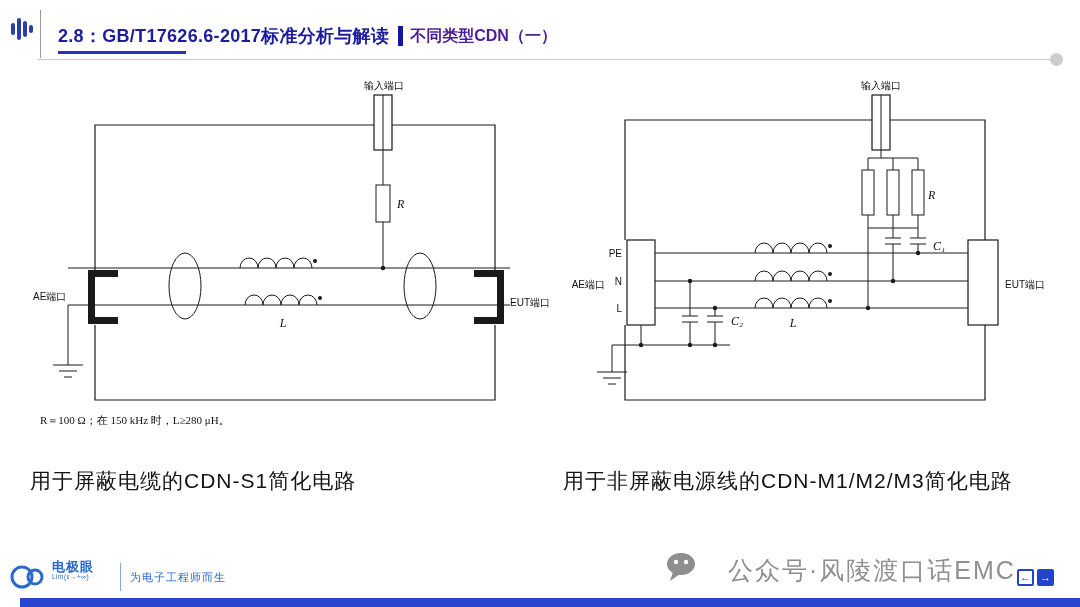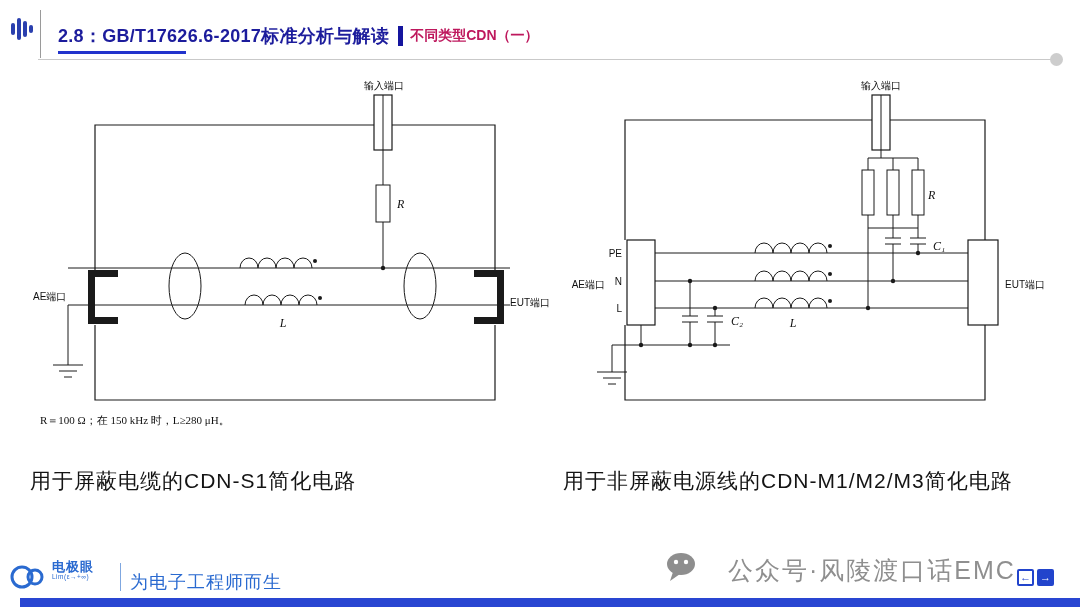--- a/index.html
+++ b/index.html
@@ -6,21 +6,21 @@
   html,body{background:#ffffff}
   body{font-family:"Liberation Sans","DejaVu Sans",sans-serif;color:#111}
   .slide{position:relative;width:1080px;height:607px;background:#fff;overflow:hidden}
 
   
   .header-icon{position:absolute;left:10px;top:14px}
   .header-vline{position:absolute;left:40px;top:10px;width:1px;height:48px;background:#9a9a9a}
   .title-row{position:absolute;left:58px;top:24px;display:flex;align-items:center;white-space:nowrap}
   .title{font-size:18px;font-weight:bold;color:#1c1c9c;letter-spacing:.3px}
   .title-sep{display:inline-block;width:5px;height:20px;background:#15159e;margin:0 7px 0 9px}
-  .subtitle{font-size:14px;font-weight:bold;color:#be185d}
+  .subtitle{font-size:16px;font-weight:bold;color:#4c1d95}
   .title-underline{position:absolute;left:58px;top:51px;width:128px;height:3px;background:#2233cc}
   .header-rule{position:absolute;left:38px;top:59px;width:1024px;height:1px;background:#c9c9c9}
   .scroll-dot{position:absolute;left:1050px;top:53px;width:13px;height:13px;border-radius:50%;background:#cdcdcd}
 
   
   .schematic{position:absolute}
   .schematic text{fill:#111}
   .cjk{font-size:10px;font-family:"Liberation Sans","DejaVu Sans",sans-serif}
   .sym{font-size:12px;font-style:italic;font-family:"Liberation Serif","DejaVu Serif",serif}
   .note{font-size:11px;font-family:"Liberation Serif","DejaVu Serif",serif}
@@ -28,21 +28,21 @@
   .caption{position:absolute;top:467px;font-size:21px;color:#141414;letter-spacing:1px}
   .caption-left{left:30px;width:545px}
   .caption-right{left:563px;width:517px}
 
   
   .logo-icon{position:absolute;left:8px;top:558px}
   .brand-block{position:absolute;left:52px;top:560px;line-height:1.05}
   .brand-name{font-size:13px;font-weight:bold;color:#2a6ad0;letter-spacing:1px}
   .brand-sub{font-size:6.5px;color:#2a6ad0;letter-spacing:.5px}
   .brand-divider{position:absolute;left:120px;top:563px;width:1px;height:28px;background:#7fa7e0}
-  .slogan{position:absolute;left:130px;top:570px;font-size:18px;color:#2a6ad0;letter-spacing:1px}
+  .slogan{position:absolute;left:130px;top:570px;font-size:11px;color:#2a6ad0;letter-spacing:1px}
   .wechat-icon{position:absolute;left:664px;top:551px}
   .watermark{position:absolute;left:728px;top:554px;font-size:25px;color:#8f8f8f;letter-spacing:2px}
   .nav-btn{position:absolute;top:569px;width:17px;height:17px;font-size:11px;line-height:13px;display:flex;align-items:center;justify-content:center;border-radius:2px;cursor:pointer;font-weight:bold}
   .nav-prev{left:1017px;background:#fff;border:2px solid #2244cc;color:#2244cc}
   .nav-next{left:1037px;background:#2244cc;border:2px solid #2244cc;color:#fff}
   .bottom-bar{position:absolute;left:20px;top:598px;width:1060px;height:9px;background:#2946d2}
 </style>
 </head>
 <body>
 

